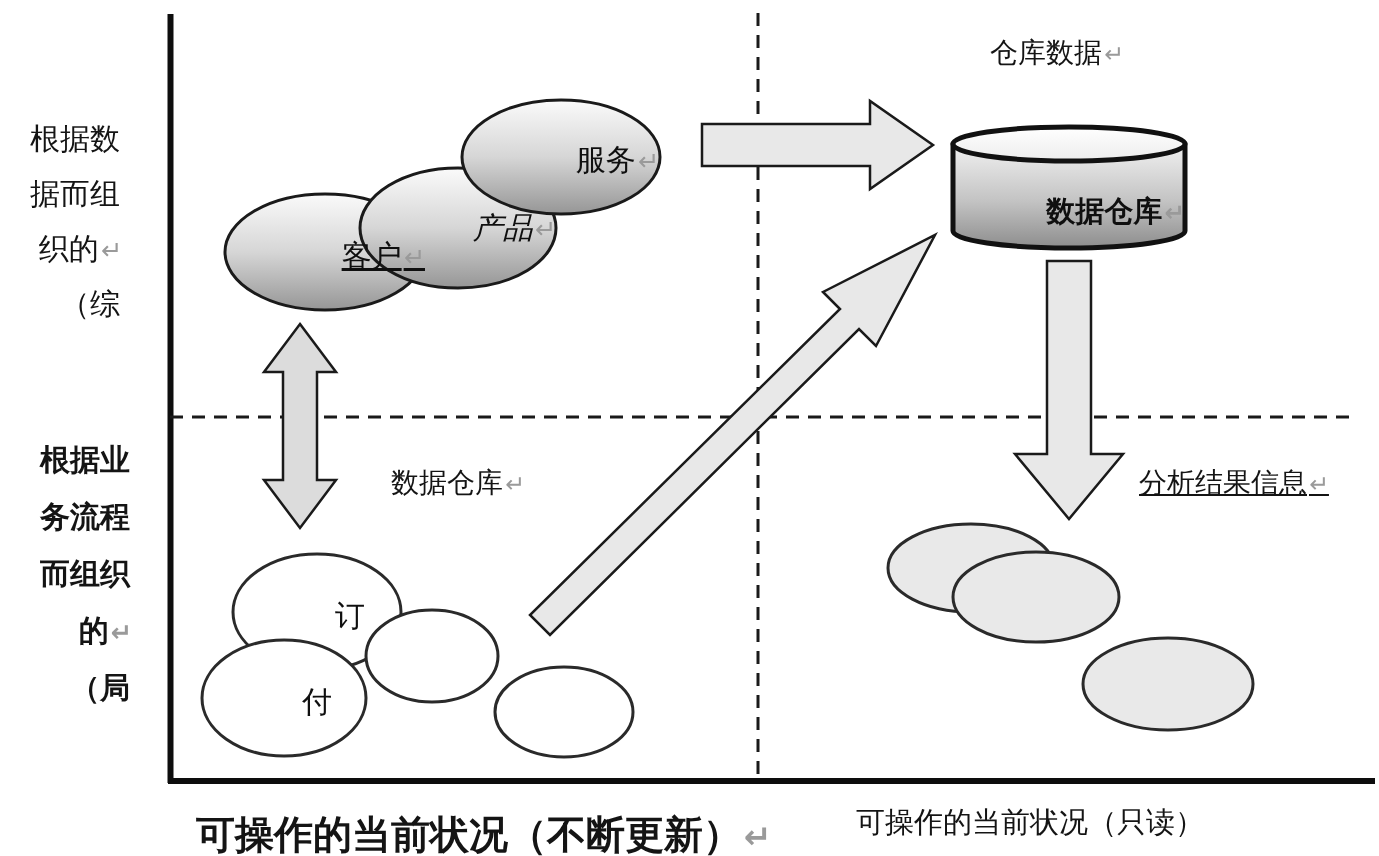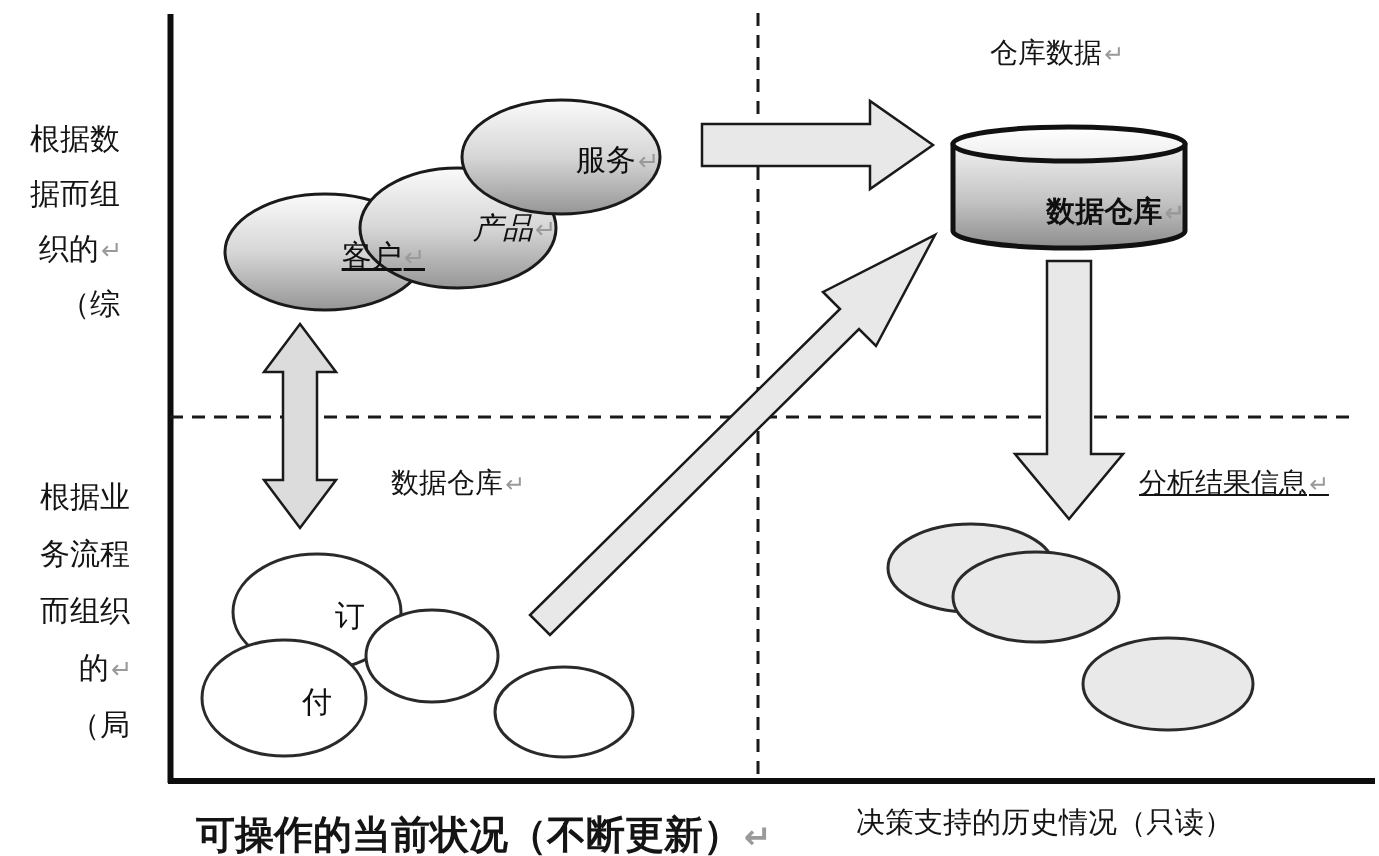--- a/index.html
+++ b/index.html
@@ -10,21 +10,21 @@
     font-family:"Liberation Sans","DejaVu Sans",sans-serif;
     color:#111;
     overflow:hidden;
   }
   .shape-layer{position:absolute;left:0;top:0;width:1379px;height:856px;}
   .lbl{position:absolute;white-space:nowrap;font-size:28px;color:#141414;}
   .mark{color:#9a9a9a;font-size:0.85em;padding-left:2px;}
   
   .vblock{position:absolute;text-align:right;font-size:30px;line-height:54px;color:#141414;}
   #axis-top-block{left:2px;top:112px;width:120px;}
-  #axis-bottom-block{left:2px;top:469px;width:130px;line-height:55px;}
+  #axis-bottom-block{left:2px;top:432px;width:130px;line-height:55px;font-weight:bold;}
   
   #label-customer-info{left:257px;top:42px;}
   #label-warehouse-data{left:990px;top:34px;}
   #label-transaction-info{left:391px;top:464px;}
   #label-analysis-info{left:1139px;top:464px;text-decoration:underline;}
   
   #caption-left{left:196px;top:808px;font-size:39px;font-weight:bold;}
   #caption-right{left:856px;top:803px;font-size:29px;}
   
   #watermark{
@@ -140,17 +140,17 @@
     <span>付</span><span class="mark"></span>
   </div>
   <div class="shape-lbl" id="cylinder-label">
     <span>数据仓库</span><span class="mark">↵</span>
   </div>
 
   <div class="lbl" id="caption-left">
     <span>可操作的当前状况（不断更新）</span><span class="mark">↵</span>
   </div>
   <div class="lbl" id="caption-right">
-    <span>决策支持的历史情况（只读）</span><span class="mark"></span>
+    <span>可操作的当前状况（只读）</span><span class="mark"></span>
   </div>
 
 
 </div>
 
 </body></html>

